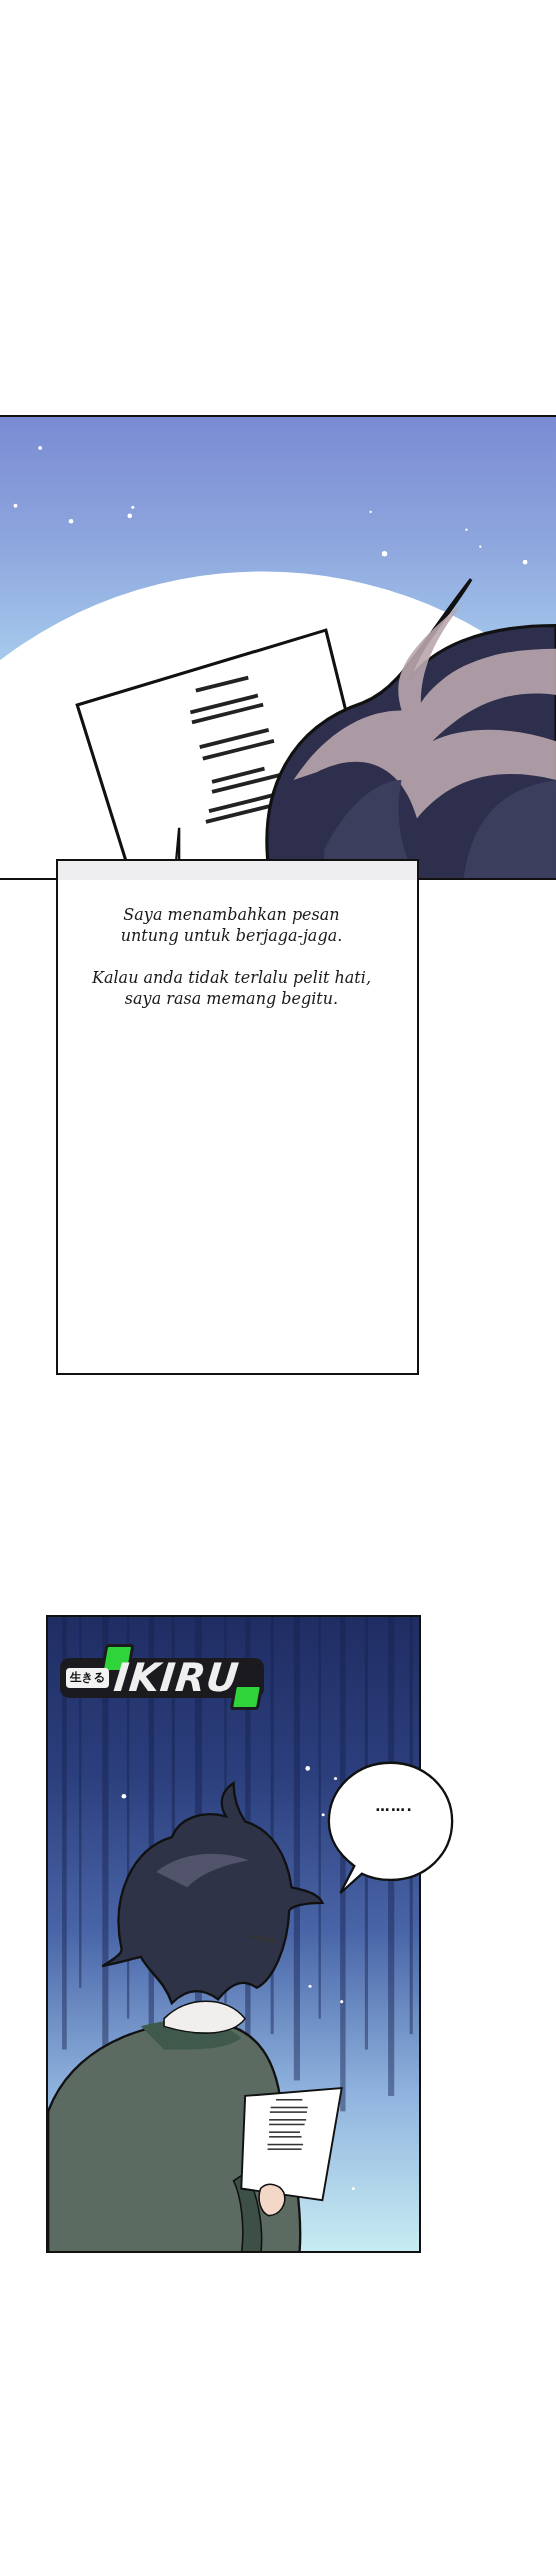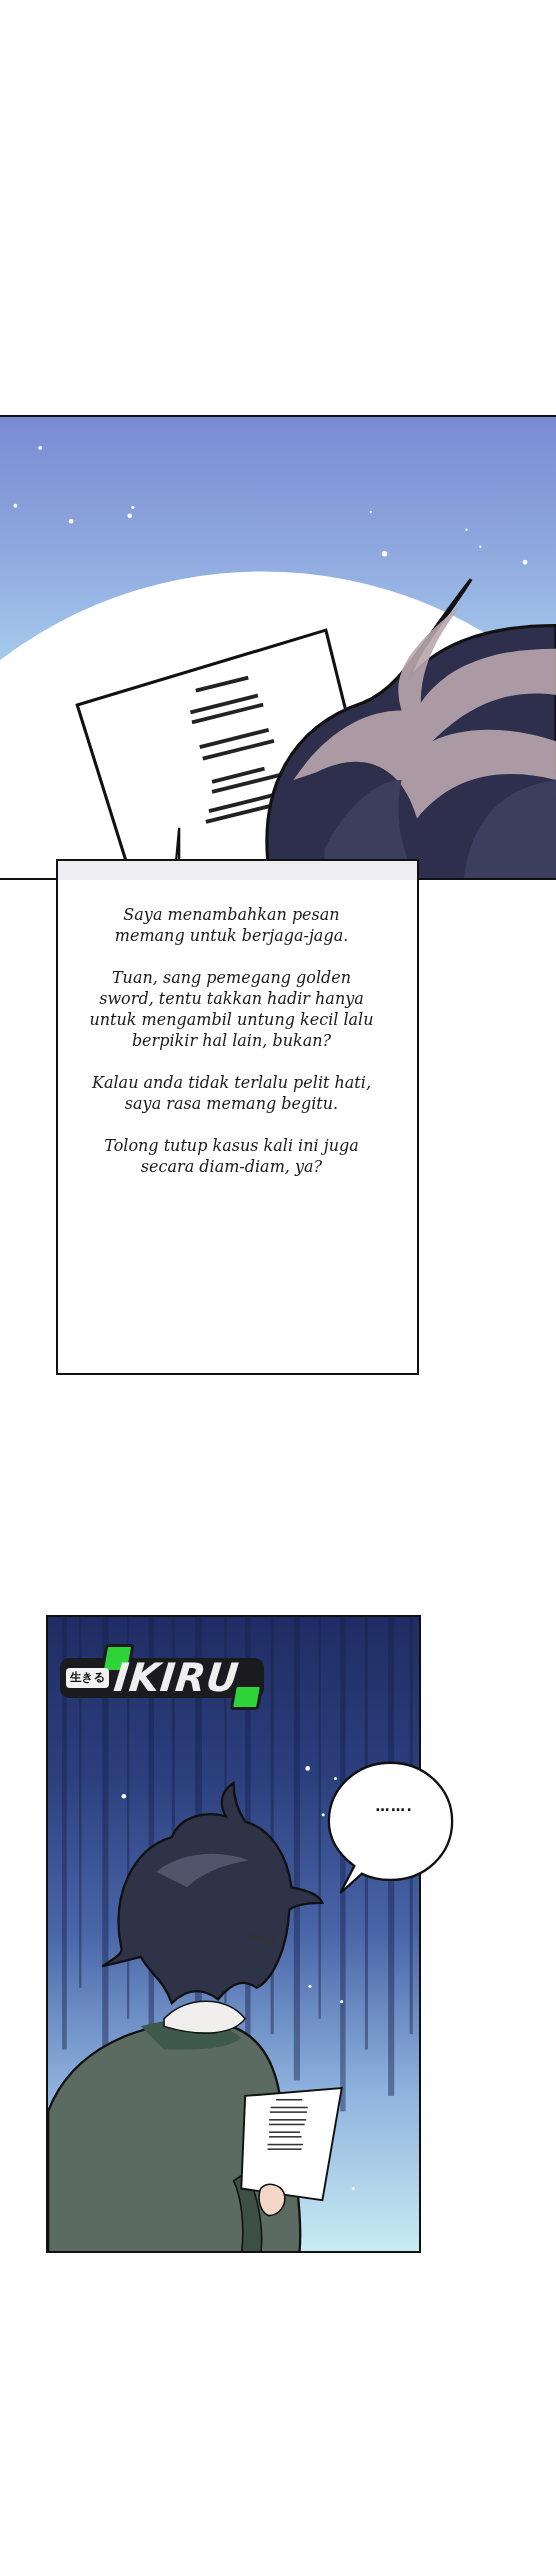--- a/index.html
+++ b/index.html
@@ -132,35 +132,25 @@
 
     <path d="M232,597 L232,532 L226,597" fill="#ffffff" stroke="#111" stroke-width="3"></path>
   </svg>
 </div>
 
 <div id="caption-box" class="abs">
   <div class="fade"></div>
   <div id="caption-text">
     <p>
       <span>Saya menambahkan pesan</span><br>
-      <span>memang untuk berjaga-jaga.</span>
-    </p>
-    <p>
-      <span>Tuan, sang pemegang golden</span><br>
-      <span>sword, tentu takkan hadir hanya</span><br>
-      <span>untuk mengambil untung kecil lalu</span><br>
-      <span>berpikir hal lain, bukan?</span>
+      <span>untung untuk berjaga-jaga.</span>
     </p>
     <p>
       <span>Kalau anda tidak terlalu pelit hati,</span><br>
       <span>saya rasa memang begitu.</span>
-    </p>
-    <p>
-      <span>Tolong tutup kasus kali ini juga</span><br>
-      <span>secara diam-diam, ya?</span>
     </p>
   </div>
 </div>
 
 <div id="panel2" class="abs">
   <svg width="375" height="638" viewBox="0 0 485 826">
 
     <g fill="#16214d" opacity="0.45">
       <rect x="18" y="0" width="6" height="560"></rect>
         <rect x="40" y="0" width="3" height="480"></rect>

